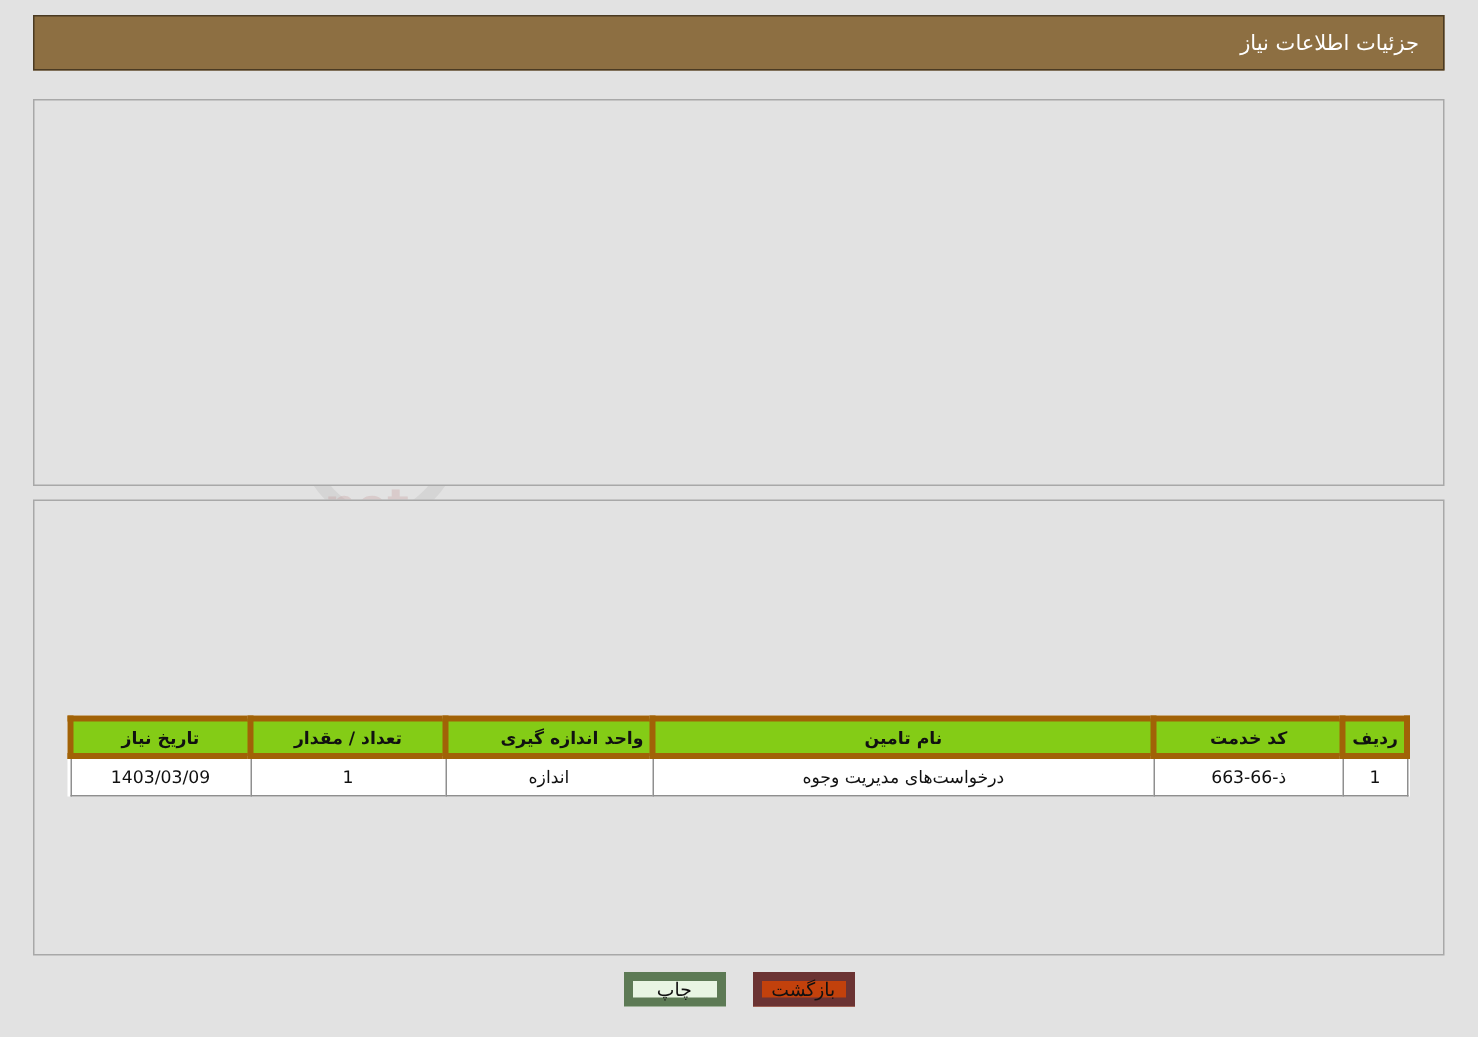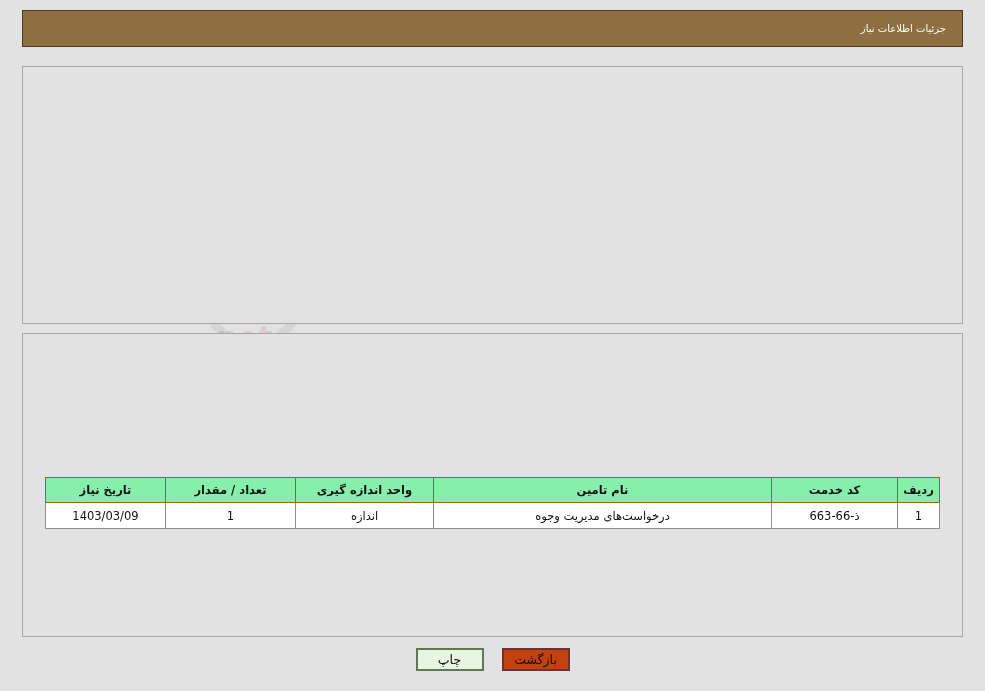--- a/index.html
+++ b/index.html
@@ -59,21 +59,21 @@
     background: #8d6f42;
     border: 1px solid #4a3a22;
     color: #ffffff;
     display: flex;
     align-items: center;
     justify-content: flex-start;
     padding: 0 16px;
     z-index: 3;
   }
   .header-bar .title {
-    font-size: 10px;
+    font-size: 14px;
     color: #ffffff;
   }
 
   
   .panel {
     position: absolute;
     background: #e2e2e2;
     border: 1px solid #a8a8a8;
     z-index: 2;
   }
@@ -213,22 +213,22 @@
     width: 895px;
     z-index: 2;
   }
   table.grid {
     width: 100%;
     border-collapse: collapse;
     font-size: 12px;
     background: #ffffff;
   }
   table.grid th {
-    background: #86efac;
-    border: 1px solid #a16207;
+    background: #84cc16;
+    border: 4px solid #a16207;
     color: #111;
     font-weight: bold;
     height: 25px;
     font-size: 11.5px;
     text-align: center;
     padding: 0 4px;
   }
   table.grid td {
     background: #ffffff;
     border: 1px solid #8f8f8f;
@@ -243,21 +243,21 @@
   .btn-row {
     position: absolute;
     left: 0; top: 648px;
     width: 985px;
     display: flex;
     justify-content: center;
     gap: 18px;
     z-index: 3;
   }
   .btn {
-    border: 2px solid #d946ef;
+    border: 6px solid #d946ef;
     font-size: 12.5px;
     height: 23px;
     min-width: 68px;
     display: flex;
     align-items: center;
     justify-content: center;
     cursor: pointer;
     color: #111;
   }
   .btn-print  { background: #e8f5e3; border-color: #5d7a55; }
@@ -362,21 +362,21 @@
   <div style="position:absolute; right:40px; top:441px; font-size:12.5px; font-weight:bold; color:#1a1a1a;">گروه خدمت:</div>
   <div class="fld" style="position:absolute; right:155px; top:437px; width:680px;">فعالیت‌های مالی و بیمه</div>
 
   <div class="tbl-wrap">
     <table class="grid">
       <thead>
         <tr>
           <th style="width:42px;">ردیف</th>
           <th style="width:126px;">کد خدمت</th>
           <th>نام تامین</th>
-          <th style="width:138px;">واحد اندازه گیری</th>
+          <th style="width:138px;text-align:right;">واحد اندازه گیری</th>
           <th style="width:130px;">تعداد / مقدار</th>
           <th style="width:120px;">تاریخ نیاز</th>
         </tr>
       </thead>
       <tbody>
         <tr>
           <td>1</td>
           <td>ذ-66-663</td>
           <td>درخواست‌های مدیریت وجوه</td>
           <td>اندازه</td>

